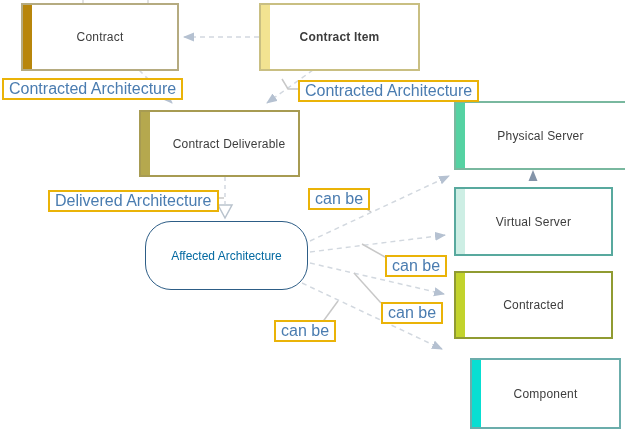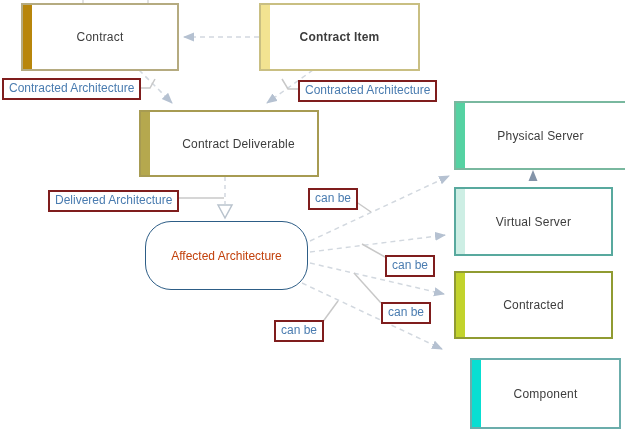--- a/index.html
+++ b/index.html
@@ -15,38 +15,38 @@
     display:flex;align-items:center;justify-content:center;box-sizing:border-box;
   }
   .entity .stripe{
     position:absolute;left:0;top:0;bottom:0;width:9px;background:#ccc;
   }
   .entity .entity-label{
     font-size:12px;color:#3d3d3d;letter-spacing:.2px;white-space:nowrap;
   }
   .e-contract{left:21px;top:3px;width:158px;height:68px;}
   .e-contract-item{left:259px;top:3px;width:161px;height:68px;}
-  .e-contract-deliverable{left:139px;top:110px;width:180px;height:67px;padding-left:19px;}
+  .e-contract-deliverable{left:139px;top:110px;width:161px;height:67px;padding-left:19px;}
   .e-physical-server{left:454px;top:101px;width:173px;height:69px;}
   .e-virtual-server{left:454px;top:187px;width:159px;height:69px;}
   .e-application{left:454px;top:271px;width:159px;height:68px;}
   .e-component{left:470px;top:358px;width:151px;height:71px;}
 
   
   .e-affected{
     position:absolute;left:145px;top:221px;width:163px;height:69px;
     background:#fff;border:1.6px solid #2d5d86;border-radius:26px;
     display:flex;align-items:center;justify-content:center;box-sizing:border-box;
   }
-  .e-affected .entity-label{font-size:12px;color:#c2410c;white-space:nowrap;}
+  .e-affected .entity-label{font-size:12px;color:#0369a1;white-space:nowrap;}
 
   
   .edge-label{
-    position:absolute;background:#fff;border:2px solid #7f1d1d;
-    padding:1px 5px 2px 5px;font-size:12px;color:#4a7cb0;white-space:nowrap;
+    position:absolute;background:#fff;border:2px solid #eab308;
+    padding:1px 5px 2px 5px;font-size:16px;color:#4a7cb0;white-space:nowrap;
     box-sizing:border-box;line-height:15px;
   }
   .l-contracted-1{left:2px;top:78px;}
   .l-contracted-2{left:298px;top:80px;}
   .l-delivered{left:48px;top:190px;}
   .l-canbe-1{left:308px;top:188px;}
   .l-canbe-2{left:385px;top:255px;}
   .l-canbe-3{left:381px;top:302px;}
   .l-canbe-4{left:274px;top:320px;}
 </style>

